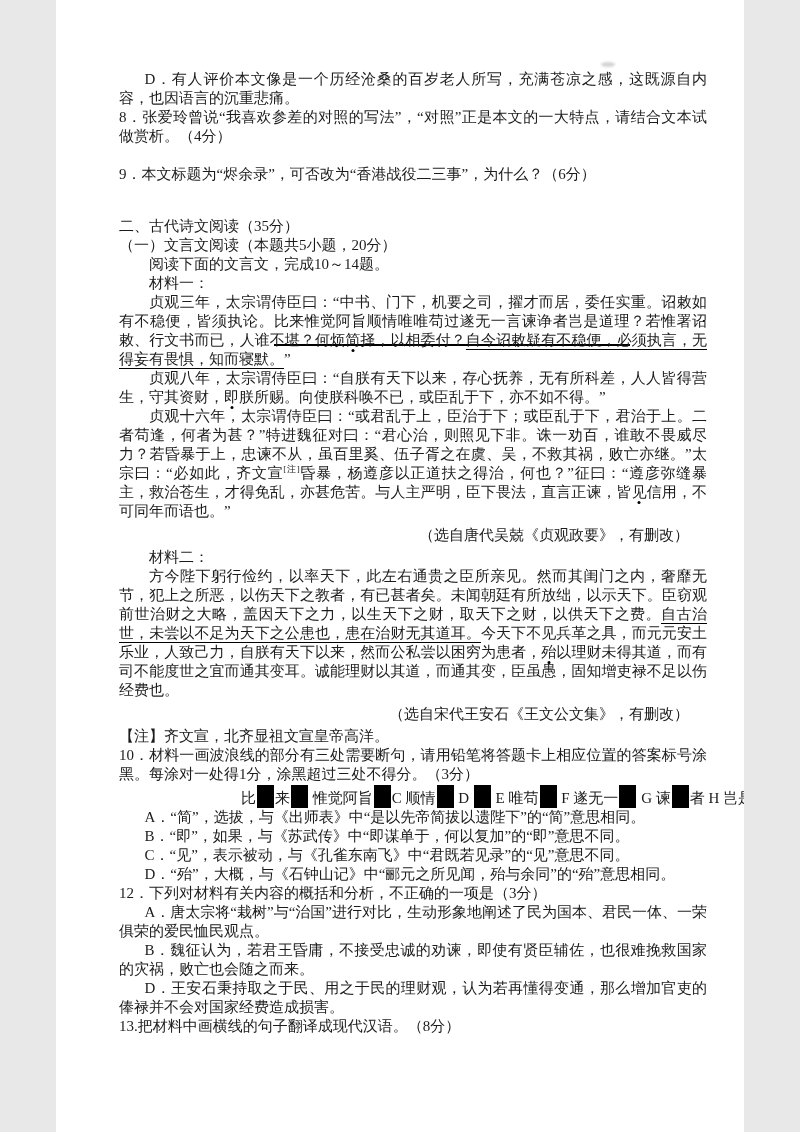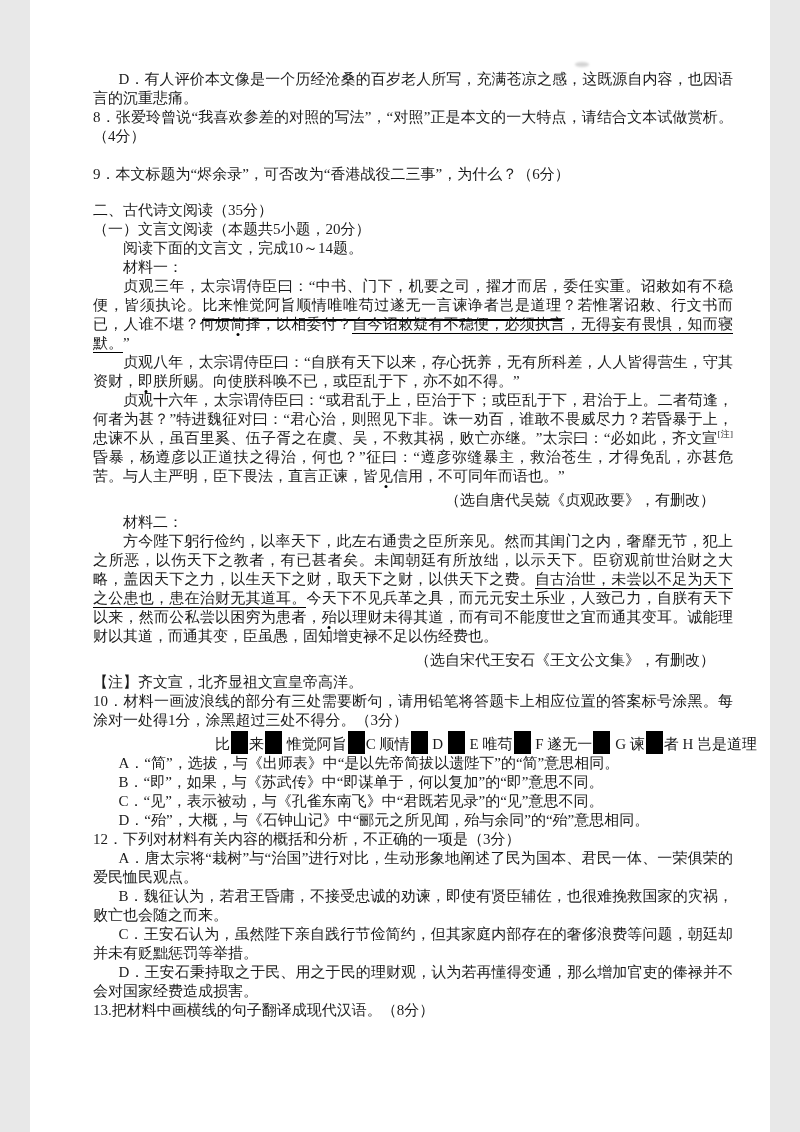--- a/index.html
+++ b/index.html
@@ -1,36 +1,36 @@
 <!DOCTYPE html>
 <html><head>
 <meta charset="utf-8">
 <style>
   html,body { margin:0; padding:0; background:#e8e8e8; }
   .page {
     position:relative;
-    width:740px; height:1132px;
+    width:688px; height:1132px;
     margin:0 auto;
     background:#ffffff;
     color:#1b1b1b;
     font-family:"Liberation Serif","DejaVu Serif",serif;
     font-size:15px;
     line-height:19px;
     box-sizing:border-box;
     padding:70px 37px 0 63px;
     overflow:hidden;
   }
   p { margin:0; text-align:justify; }
   .hang   { text-indent:1.7em; }   
   .indent { text-indent:2em; }     
   .q      { text-indent:0; }
   .gap-lg { margin-top:19px; }
-  .gap-md { margin-top:17px; }
+  .gap-md { margin-top:33px; }
   .src    { text-align:right; padding-right:18px; margin-top:5px; margin-bottom:3px; }
-  .wavy   { border-bottom:2.5px solid #000; padding-bottom:6px;margin-top:11px; }
+  .wavy   { border-bottom:2.5px solid #000; padding-bottom:15px;margin-top:11px; }
   .uline  { border-bottom:1.4px solid #000; padding-bottom:0.5px; }
   .dotted { position:relative; }
   .dotted::after {
     content:""; position:absolute; left:50%; bottom:-4px;
     width:3px; height:3px; background:#000; border-radius:50%;
     transform:translateX(-50%);
   }
   .note-ref { font-size:9px; vertical-align:super; line-height:0; }
   .seg-line { margin-left:122px; margin-top:1px; text-align:left; text-indent:0; white-space:nowrap; }
   .redact {
@@ -78,17 +78,16 @@
   <p class="seg-line">比<span class="redact"></span>来<span class="redact"></span> 惟觉阿旨<span class="redact"></span>C 顺情<span class="redact"></span> D <span class="redact"></span> E 唯苟<span class="redact"></span> F 遂无一<span class="redact"></span> G 谏<span class="redact"></span>者 H 岂是道理</p>
 
   <p class="hang">A．“简”，选拔，与《出师表》中“是以先帝简拔以遗陛下”的“简”意思相同。</p>
   <p class="hang">B．“即”，如果，与《苏武传》中“即谋单于，何以复加”的“即”意思不同。</p>
   <p class="hang">C．“见”，表示被动，与《孔雀东南飞》中“君既若见录”的“见”意思不同。</p>
   <p class="hang">D．“殆”，大概，与《石钟山记》中“郦元之所见闻，殆与余同”的“殆”意思相同。</p>
 
   <p class="q">12．下列对材料有关内容的概括和分析，不正确的一项是（3分）</p>
   <p class="hang">A．唐太宗将“栽树”与“治国”进行对比，生动形象地阐述了民为国本、君民一体、一荣俱荣的爱民恤民观点。</p>
   <p class="hang">B．魏征认为，若君王昏庸，不接受忠诚的劝谏，即使有贤臣辅佐，也很难挽救国家的灾祸，败亡也会随之而来。</p>
-  <p class="hang">C．王安石认为，虽然陛下亲自践行节俭简约，但其家庭内部存在的奢侈浪费等问题，朝廷却并未有贬黜惩罚等举措。</p>
   <p class="hang">D．王安石秉持取之于民、用之于民的理财观，认为若再懂得变通，那么增加官吏的俸禄并不会对国家经费造成损害。</p>
 
   <p class="q">13.把材料中画横线的句子翻译成现代汉语。（8分）</p>
 </div>
 
 </body></html>

